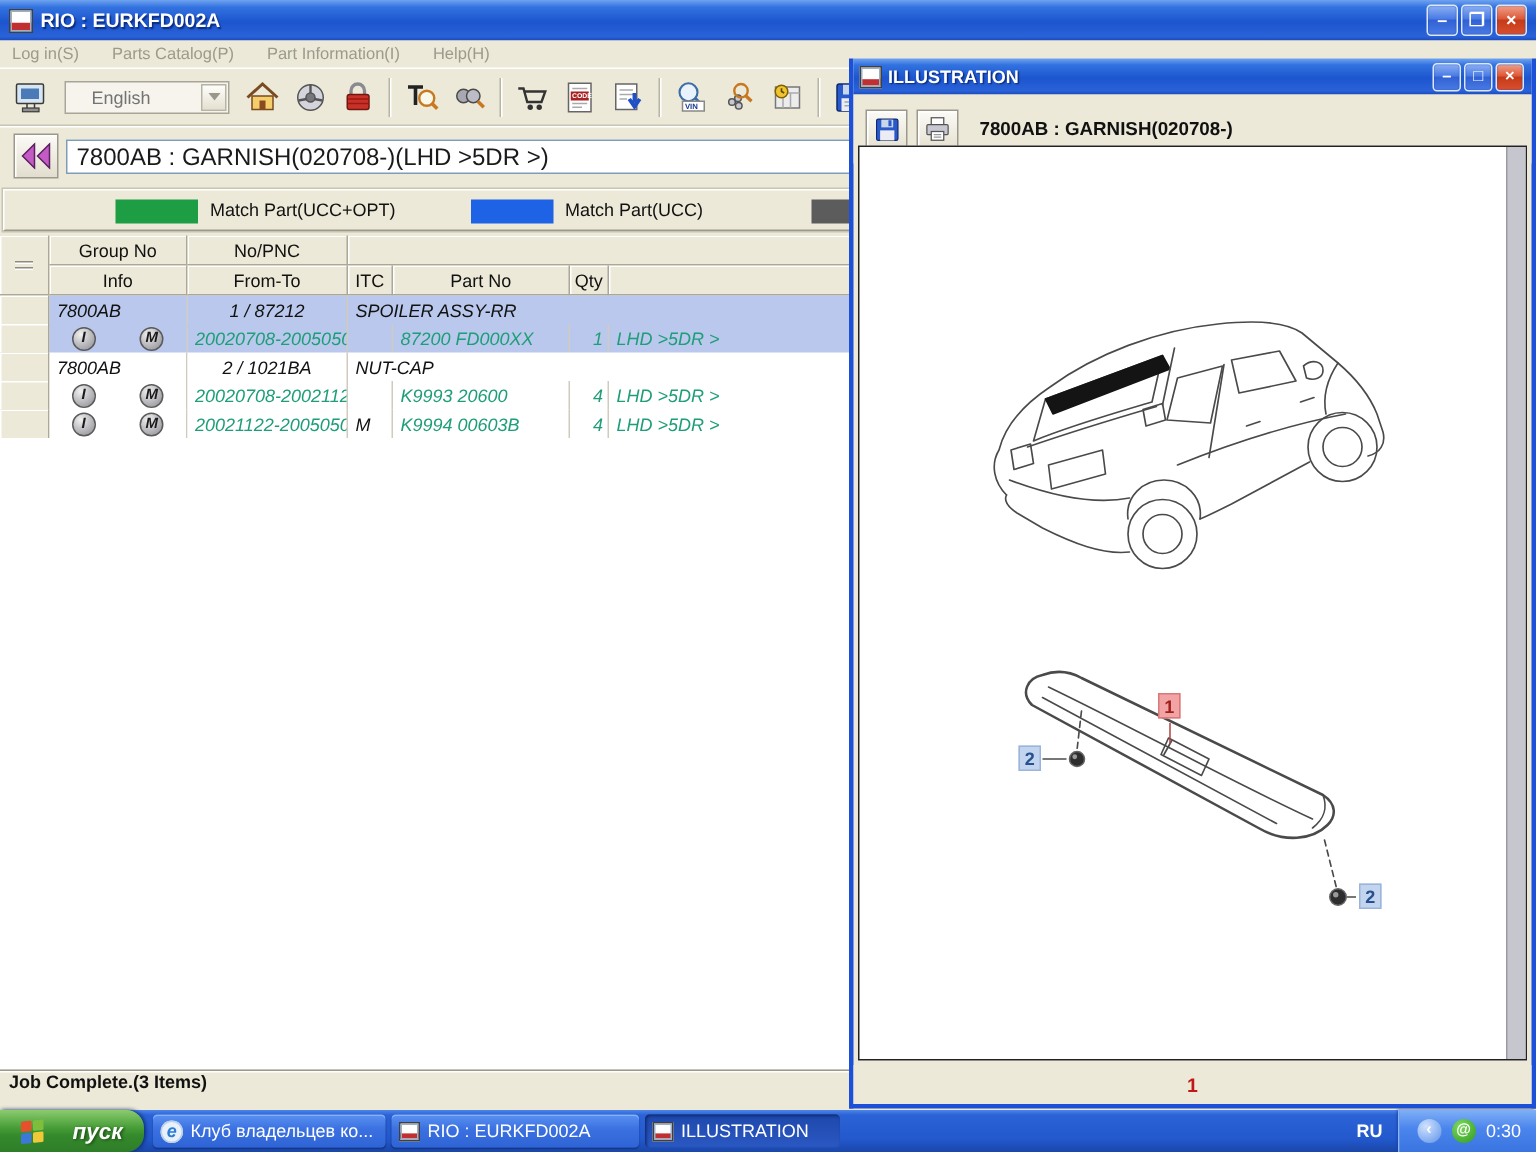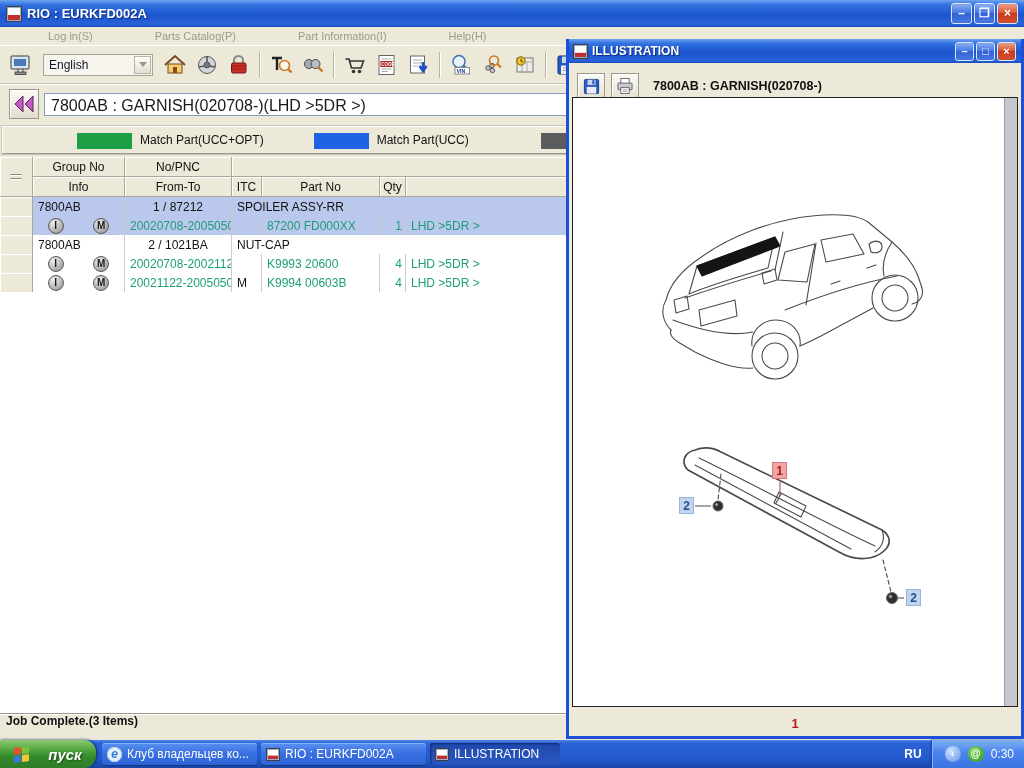--- a/index.html
+++ b/index.html
@@ -19,28 +19,28 @@
     color:#fff; font-size:12px; font-weight:bold; line-height:18px; text-align:center;
     box-shadow:inset 0 0 1px #1A3E9C; cursor:default; }
   .wbtn.close { background:linear-gradient(180deg,#F0A088 0%,#DC5838 45%,#C63A18 50%,#D85030 100%); }
   .rio-ico { display:inline-block; background:
       linear-gradient(#fff,#fff) 0 0/100% 60% no-repeat,
       linear-gradient(#C03030,#C03030) 0 100%/100% 40% no-repeat,
       #fff; border:1px solid #404040; box-shadow:inset 0 0 0 1px #9AB0C8; }
 
   .menubar { position:absolute; left:0; top:27px; width:1024px; height:19px; background:#ECE9D8;
     border-bottom:1px solid #fff; display:flex; align-items:center; gap:22px; padding-left:8px; }
-  .menubar span { color:#9C9A8C;margin-left:40px; }
+  .menubar span { color:#9C9A8C; }
 
   .toolbar { position:absolute; left:0; top:46px; width:1024px; height:38px; background:#ECE9D8;
     border-bottom:1px solid #C8C4B4; display:flex; align-items:center; padding-left:5px; }
   .tbico { width:28px; height:28px; display:flex; align-items:center; justify-content:center; margin:0 2px; }
   .tbsep { width:2px; height:26px; margin:0 4px; border-left:1px solid #B8B4A4; border-right:1px solid #fff; }
   .combo { width:110px; height:22px; background:#F6F4EC; border:1px solid #A8A498; display:flex; align-items:center; margin:0 6px; }
-  .combo .cval { flex:1; padding-left:5px; color:#0f172a; font-size:12px; }
+  .combo .cval { flex:1; padding-left:17px; color:#737373; font-size:12px; }
   .combo .carrow { width:17px; height:18px; margin-right:1px; background:linear-gradient(180deg,#FDFDFB,#E4E0D0); border:1px solid #B8B4A4; display:flex; align-items:center; justify-content:center; }
   .combo .carrow:after { content:""; border:4px solid transparent; border-top:5px solid #9A9688; margin-top:4px; }
 
   .navbar { position:absolute; left:0; top:84px; width:1024px; height:38px; background:#ECE9D8; border-top:1px solid #fff; }
   .backbtn { position:absolute; left:9px; top:4px; width:30px; height:30px;
     background:linear-gradient(180deg,#FBFAF6,#E2DECE); border:1px solid #9C988C;
     box-shadow:inset 1px 1px 0 #fff; display:flex; align-items:center; justify-content:center; }
   .navfield { position:absolute; left:44px; top:8px; width:540px; height:23px; background:#fff;
     border:1px solid #7F9DB9; font-size:16px; color:#1A1A1A; padding:3px 0 0 6px; }
 
@@ -54,21 +54,21 @@
   .grid { position:absolute; left:0; top:157px; width:1024px; }
   .gr { display:grid; grid-template-columns:33px 92px 107px 30px 118px 26px 1fr; }
   .cell { border-right:1px solid #CFCBBE; border-bottom:1px solid #CFCBBE; display:flex; align-items:center; overflow:hidden; white-space:nowrap; }
   .hcell { background:#ECE9D8; border-right:1px solid #ACA899; border-bottom:1px solid #ACA899;
     box-shadow:inset 1px 1px 0 #fff; justify-content:center; font-size:12px; color:#111; height:20px; }
   .hdgrid { display:grid; grid-template-columns:33px 92px 107px 30px 118px 26px 1fr; grid-template-rows:20px 20px; }
   .corner { grid-row:1/3; height:40px; align-items:center; justify-content:center; }
   .eqbars { width:12px; }
   .eqbars div { height:2px; background:#8E8A7E; margin:2px 0; border-bottom:1px solid #fff; }
   .drow { height:19px; font-size:12px; }
-  .drow .cell { height:21px; background:#fff; color:#111; }
+  .drow .cell { height:21px; background:#fff; color:#111;font-style:italic; }
   .drow.sel .cell { background:#B9C8EC; }
   .rowhdr { background:#ECE9D8 !important; border-right:1px solid #ACA899 !important; box-shadow:inset 1px 1px 0 #fff; }
   .green { color:#1E9E78 !important; }
   .pncC { justify-content:center; }
   .padL { padding-left:5px; }
   .qtyR { justify-content:flex-end; padding-right:3px; }
   .descR { justify-content:flex-end; padding-right:6px; }
   .span4 { grid-column:4/8; }
   .imwrap { justify-content:space-around; }
   .imbtn { width:16px; height:16px; border-radius:50%;

